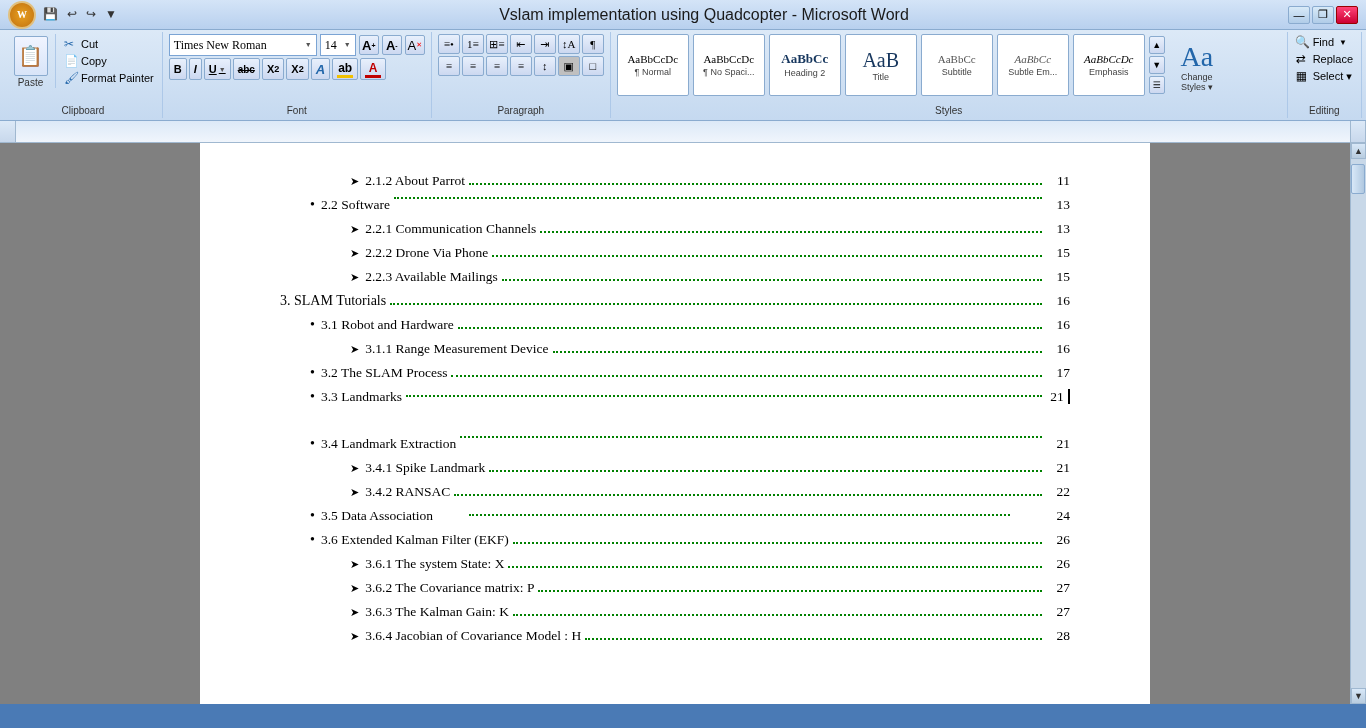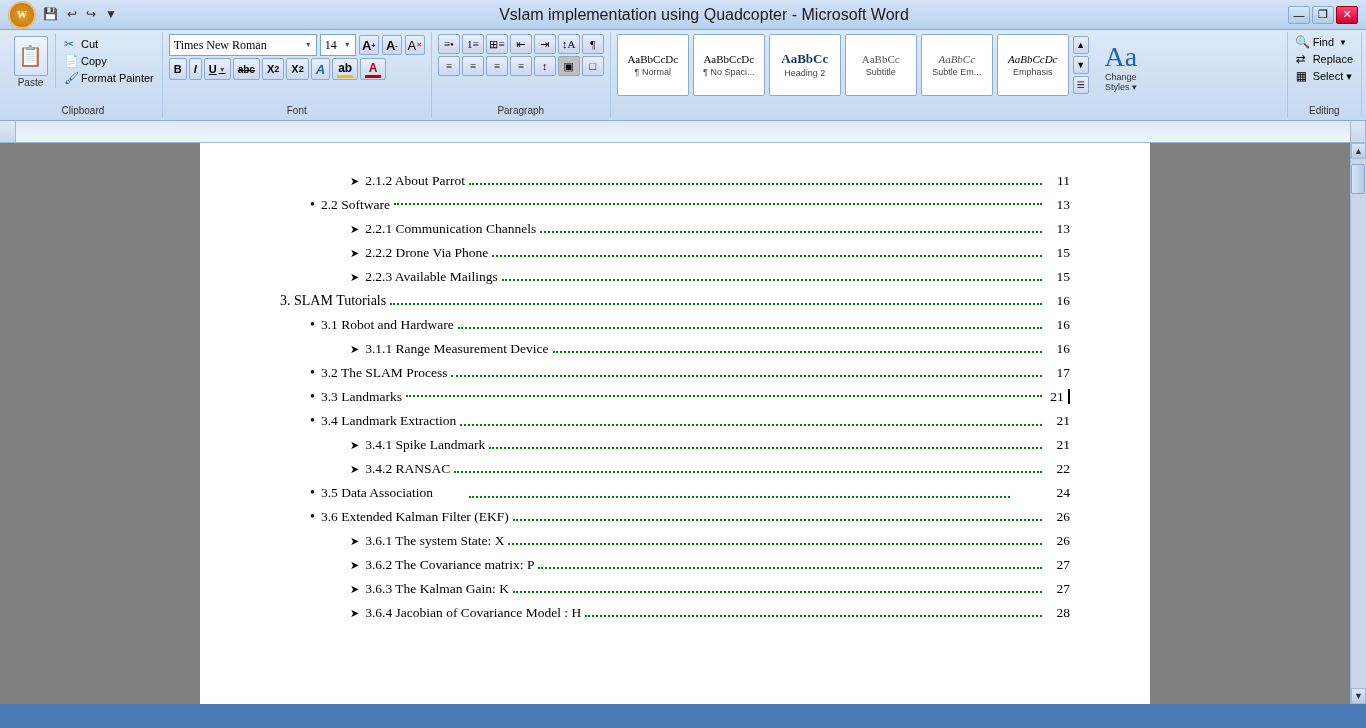--- a/index.html
+++ b/index.html
@@ -211,20 +211,24 @@
           <div class="style-preview" style="font-size:11px;">AaBbCcDc</div>
           <div class="style-label">¶ No Spaci...</div>
         </div>
 
 
         <div class="style-item">
           <div class="style-preview" style="font-size:13px; font-weight:bold; color:#17375e; font-family:'Times New Roman',serif;">AaBbCc</div>
           <div class="style-label">Heading 2</div>
         </div>
 
+        <div class="style-item">
+          <div class="style-preview" style="font-size:20px; color:#17375e; font-family:'Times New Roman',serif;">AaB</div>
+          <div class="style-label">Title</div>
+        </div>
 
         <div class="style-item">
           <div class="style-preview" style="font-size:11px; color:#555; font-family:'Times New Roman',serif;">AaBbCc</div>
           <div class="style-label">Subtitle</div>
         </div>
 
         <div class="style-item">
           <div class="style-preview" style="font-size:11px; color:#555; font-style:italic; font-family:'Times New Roman',serif;">AaBbCc</div>
           <div class="style-label">Subtle Em...</div>
         </div>
@@ -238,20 +242,21 @@
           <div class="style-arrow-btn">▲</div>
           <div class="style-arrow-btn">▼</div>
           <div class="style-arrow-btn">☰</div>
         </div>
 
         <div class="change-styles-btn">
           <div class="change-styles-icon">Aa</div>
           <div class="change-styles-label">Change<br>Styles ▾</div>
         </div>
       </div>
+      <div class="ribbon-group-label">Styles</div>
     </div>
 
     <div class="ribbon-group" style="padding-bottom:16px;">
       <div class="ribbon-group-content editing-group-content">
         <div class="edit-item">
           <span class="edit-icon">🔍</span>
           <span>Find</span>
           <span style="font-size:8px; margin-left:2px;">▼</span>
         </div>
         <div class="edit-item">
@@ -287,21 +292,21 @@
           <div style="display: flex; align-items: baseline; margin-bottom: 8px; margin-left: 70px;">
       <span style="margin-right:6px; font-size:11px;">➤</span>
       <div style="flex:1; display:flex; align-items:baseline;">
         <span style="font-size:13.5px; font-weight:normal; white-space:nowrap;">2.1.2 About Parrot</span>
         <div style="flex:1; border-bottom:2px dotted #008000; margin:0 4px 3px; min-width:20px;"></div>
         <span style="min-width:24px; text-align:right; font-size:13.5px;">11</span>
       </div>
     </div>
           <div style="display: flex; align-items: baseline; margin-bottom: 8px; margin-left: 30px;">
       <span style="margin-right:6px; font-size:14px;">•</span>
-      <div style="flex:1; display:flex; align-items:center;">
+      <div style="flex:1; display:flex; align-items:flex-start;">
         <span style="font-size:13.5px; font-weight:normal; white-space:nowrap;">2.2 Software</span>
         <div style="flex:1; border-bottom:2px dotted #008000; margin:0 4px 3px; min-width:20px;"></div>
         <span style="min-width:24px; text-align:right; font-size:13.5px;">13</span>
       </div>
     </div>
           <div style="display: flex; align-items: baseline; margin-bottom: 8px; margin-left: 70px;">
       <span style="margin-right:6px; font-size:11px;">➤</span>
       <div style="flex:1; display:flex; align-items:baseline;">
         <span style="font-size:13.5px; font-weight:normal; white-space:nowrap;">2.2.1 Communication Channels</span>
         <div style="flex:1; border-bottom:2px dotted #008000; margin:0 4px 3px; min-width:20px;"></div>
@@ -359,21 +364,21 @@
           <div style="display: flex; align-items: baseline; margin-bottom: 8px; margin-left: 30px;">
       <span style="margin-right:6px; font-size:14px;">•</span>
       <div style="flex:1; display:flex; align-items:center;">
         <span style="font-size:13.5px; font-weight:normal; white-space:nowrap;">3.3 Landmarks</span>
         <div style="flex:1; border-bottom:2px dotted #008000; margin:0 4px 3px; min-width:20px;"></div>
         <span style="min-width:24px; text-align:right; font-size:13.5px;">21<span style="border-right:2px solid black; margin-left:1px;">&nbsp;</span></span>
       </div>
     </div>
           <div style="display: flex; align-items: baseline; margin-bottom: 8px; margin-left: 30px;">
       <span style="margin-right:6px; font-size:14px;">•</span>
-      <div style="flex:1; display:flex; align-items:flex-end;">
+      <div style="flex:1; display:flex; align-items:flex-start;margin-top:23px;">
         <span style="font-size:13.5px; font-weight:normal; white-space:nowrap;">3.4 Landmark Extraction</span>
         <div style="flex:1; border-bottom:2px dotted #008000; margin:0 4px 3px; min-width:20px;"></div>
         <span style="min-width:24px; text-align:right; font-size:13.5px;">21</span>
       </div>
     </div>
           <div style="display: flex; align-items: baseline; margin-bottom: 8px; margin-left: 70px;">
       <span style="margin-right:6px; font-size:11px;">➤</span>
       <div style="flex:1; display:flex; align-items:baseline;">
         <span style="font-size:13.5px; font-weight:normal; white-space:nowrap;">3.4.1 Spike Landmark</span>
         <div style="flex:1; border-bottom:2px dotted #008000; margin:0 4px 3px; min-width:20px;"></div>
@@ -383,21 +388,21 @@
           <div style="display: flex; align-items: baseline; margin-bottom: 8px; margin-left: 70px;">
       <span style="margin-right:6px; font-size:11px;">➤</span>
       <div style="flex:1; display:flex; align-items:baseline;">
         <span style="font-size:13.5px; font-weight:normal; white-space:nowrap;">3.4.2 RANSAC</span>
         <div style="flex:1; border-bottom:2px dotted #008000; margin:0 4px 3px; min-width:20px;"></div>
         <span style="min-width:24px; text-align:right; font-size:13.5px;">22</span>
       </div>
     </div>
           <div style="display: flex; align-items: baseline; margin-bottom: 8px; margin-left: 30px;">
       <span style="margin-right:6px; font-size:14px;">•</span>
-      <div style="flex:1; display:flex; align-items:flex-end;gap:32px;">
+      <div style="flex:1; display:flex; align-items:center;gap:32px;">
         <span style="font-size:13.5px; font-weight:normal; white-space:nowrap;">3.5 Data Association</span>
         <div style="flex:1; border-bottom:2px dotted #008000; margin:0 4px 3px; min-width:20px;"></div>
         <span style="min-width:24px; text-align:right; font-size:13.5px;">24</span>
       </div>
     </div>
           <div style="display: flex; align-items: baseline; margin-bottom: 8px; margin-left: 30px;">
       <span style="margin-right:6px; font-size:14px;">•</span>
       <div style="flex:1; display:flex; align-items:baseline;">
         <span style="font-size:13.5px; font-weight:normal; white-space:nowrap;">3.6 Extended Kalman Filter (EKF)</span>
         <div style="flex:1; border-bottom:2px dotted #008000; margin:0 4px 3px; min-width:20px;"></div>

